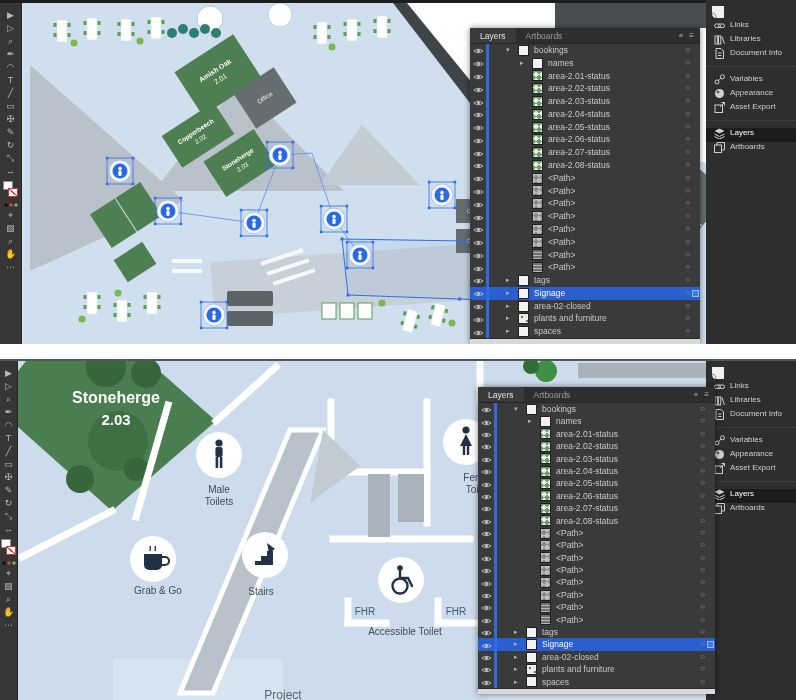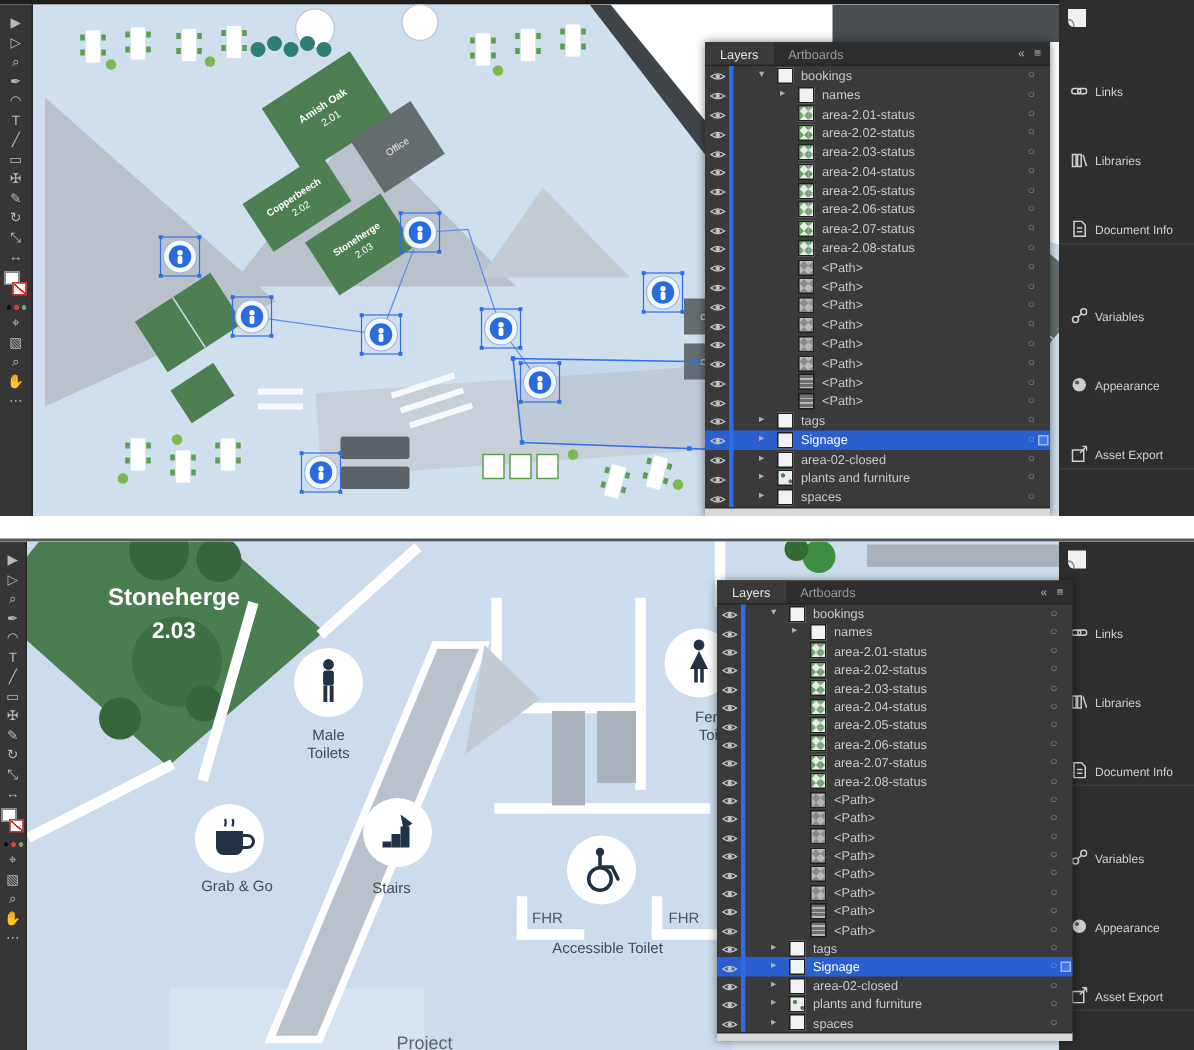--- a/index.html
+++ b/index.html
@@ -55,21 +55,21 @@
   .thumb.plants{background-color:#e9eee9;background-image:
     radial-gradient(circle at 3px 3px,#4e7f52 1.3px,transparent 1.5px),
     radial-gradient(circle at 8px 7px,#4e7f52 1.3px,transparent 1.5px);}
   .lp-bottom{position:absolute;left:0;right:0;bottom:0;height:6px;background:#d9d9d9;border-top:1px solid #2a2a2a;}
   
   .dock{position:absolute;right:0;width:90px;background:#2e2e2e;z-index:9;}
   #shot-top .dock{top:0;height:344px;}
   #shot-bottom .dock{top:0;height:341px;}
   .dock-curl{position:absolute;left:4px;top:4px;width:16px;height:16px;}
   .dock-items{position:absolute;left:0;right:0;top:20px;}
-  .dock-item{display:flex;align-items:flex-end;height:14px;padding-left:8px;color:#cfcfcf;font-size:8px;white-space:nowrap;margin-top:32px;}
+  .dock-item{display:flex;align-items:flex-start;height:14px;padding-left:8px;color:#cfcfcf;font-size:8px;white-space:nowrap;}
   .dock-item .di-icon{width:11px;height:11px;margin-right:5px;flex:0 0 auto;}
   .dock-item.active{background:#1c1c1c;color:#fff;}
   .dock-gap{height:8px;border-top:1px solid #3d3d3d;margin-top:4px;padding-top:0;}
 </style>
 </head>
 <body>
 
 <div id="stage">
 
   <div class="shot" id="shot-top">

